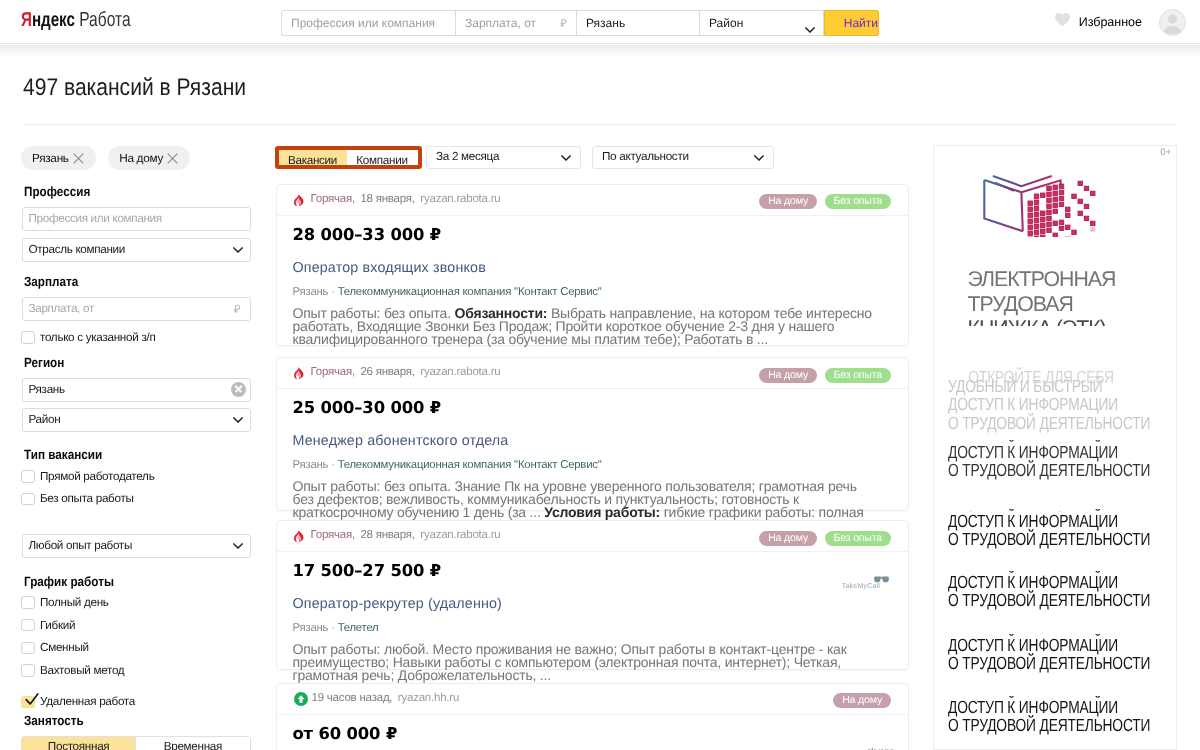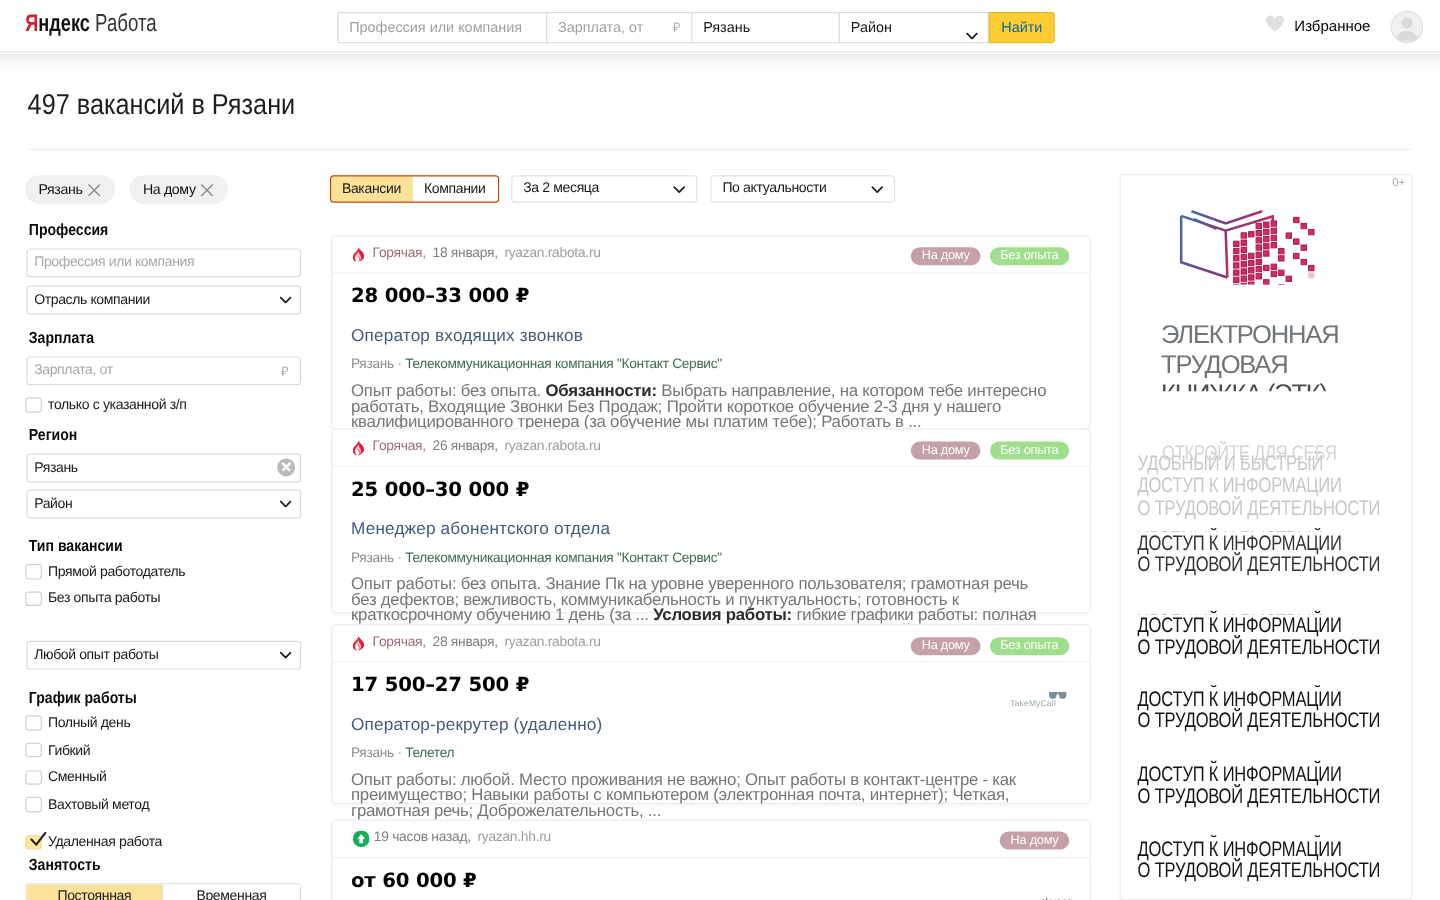--- a/index.html
+++ b/index.html
@@ -24,21 +24,21 @@
   .sb-prof{left:0;width:175px;border-radius:2px 0 0 2px;}
   .sb-sal{left:174px;width:122px;}
   .sb-city{left:295px;width:124px;border-radius:0;}
   .sb-dist{left:418px;width:125px;}
   .sb-ph{position:absolute;left:9px;top:5px;font-size:12px;color:#a0a0a0;white-space:nowrap;}
   .sb-val{position:absolute;left:9px;top:5px;font-size:12px;color:#1a1a1a;white-space:nowrap;}
   .sb-rub{position:absolute;right:9px;top:5px;font-size:11px;color:#b3b3b3;}
   .sb-chev{position:absolute;right:8px;top:9px;}
   .findbtn{position:absolute;left:543px;top:0;width:55px;height:26px;background:#fc3;
            border:1px solid #e3bb2e;border-radius:0 2px 2px 0;cursor:pointer;}
-  .findbtn span{position:absolute;left:0;right:0;top:5px;text-align:center;font-size:12px;color:#0369a1;}
+  .findbtn span{position:absolute;left:0;right:0;top:5px;text-align:right;font-size:12px;color:#6d28d9;}
 
   .fav{position:absolute;right:58px;top:13px;height:18px;display:flex;align-items:center;cursor:pointer;}
   .fav .lbl{font-size:12.5px;color:#000;margin-left:8px;}
   .avatar{position:absolute;right:14px;top:9px;width:27px;height:27px;border-radius:50%;
           background:#f0f0f0;border:1px solid #e0e0e0;overflow:hidden;}
 
   
   .pagetitle{position:absolute;left:23px;top:73.5px;font-size:24px;font-weight:normal;color:#1d1d1d;z-index:2;
              transform:scaleX(0.877);transform-origin:0 0;white-space:nowrap;}
   .titlerule{position:absolute;left:24px;top:124px;width:1152px;height:1px;background:#ececec;}
@@ -70,29 +70,29 @@
   .cbox.on{background:#fbe79b;border-color:#f2dc8e;}
   .cblbl{font-size:11.7px;letter-spacing:-0.3px;color:#1a1a1a;margin-left:5px;white-space:nowrap;}
 
   .seg{display:flex;width:229.5px;height:21px;border:1px solid #e0e0e0;border-radius:3px;overflow:hidden;margin-left:-0.5px;}
   .seg div{flex:1;text-align:center;line-height:19px;font-size:11.7px;letter-spacing:-0.3px;cursor:pointer;}
   .seg .a{background:#fbe298;color:#1a1a1a;}
   .seg .b{background:#fff;color:#1a1a1a;border-left:1px solid #e0e0e0;}
 
   
   .toolbar{position:absolute;left:274.5px;top:145.5px;height:23px;}
-  .tgl{position:absolute;left:0;top:0;height:23px;display:flex;border:1px solid #c2410c;border-radius:3px;overflow:hidden;background:#fdba74;}
+  .tgl{position:absolute;left:0;top:0;height:23px;display:flex;border:4px solid #c2410c;border-radius:3px;overflow:hidden;background:#fdba74;}
   .tgl div{line-height:21px;font-size:11.7px;letter-spacing:-0.3px;cursor:pointer;text-align:center;}
   .tgl .a{background:#fbe298;color:#1a1a1a;width:68px;}
   .tgl .b{background:#fff;color:#1a1a1a;width:71px;}
   .selbox{position:absolute;top:0;height:23px;border:1px solid #e4e4e4;border-radius:3px;background:#fff;cursor:pointer;}
   .selbox .t{position:absolute;left:9px;top:3.5px;font-size:11.7px;letter-spacing:-0.3px;color:#1a1a1a;white-space:nowrap;}
   .selbox .cv{position:absolute;right:9px;top:8px;line-height:0;}
   .sb1{left:151.5px;width:155px;}
-  .sb2{left:317.5px;width:154px;}
+  .sb2{left:317.5px;width:182px;}
 
   .cards{position:absolute;left:275.5px;top:183.5px;width:634px;}
   .card{position:absolute;left:0;width:633.5px;border:1px solid #ededed;border-radius:4px;background:#fff;
         box-shadow:0 1px 2px rgba(0,0,0,.03);}
   .chead{position:relative;height:31px;border-bottom:1px solid #f1f1f1;}
   .chead .meta{position:absolute;left:18px;top:8px;font-size:11.5px;letter-spacing:-0.22px;white-space:nowrap;}
   .chead .meta > span{margin-right:2.5px;}
   .chead .hot{color:#9d6d74;}
   .chead .date{color:#7f7f7f;}
   .chead .src{color:#9d9d9d;}
@@ -289,21 +289,21 @@
   <div class="selbox sb2">
     <div class="t">По актуальности</div>
     <span class="cv"><svg width="10" height="6" viewBox="0 0 10 6">
           <path d="M0.9 0.9 L5 5.1 L9.1 0.9" fill="none" stroke="#222" stroke-width="1.5" stroke-linecap="round" stroke-linejoin="round"></path>
         </svg></span>
   </div>
 </div>
 
 <div class="cards">
 
-  <div class="card" style="top:12px;height:162px">
+  <div class="card" style="top:0px;height:162px">
     <div class="chead">
       <span class="flame"><svg width="9.5" height="12.5" viewBox="0 0 19 25">
             <path d="M9.5 0C9.5 4.5 5.6 6.6 2.8 10.2 0.9 12.6 0 14.7 0 16.8 0 21.1 3 24.3 7.3 25 5.4 23.6 4.6 22.1 4.6 20.3c0-2.4 1.5-4.2 2.8-6.0 0.8 1.2 1.5 2.1 2.3 3.3 0.7 1.1 1.1 2.0 1.1 3.1 0 1.6-0.8 3.1-2.6 4.3C14 22.9 19 20.1 19 15.1c0-3.2-1.7-5.7-4.0-8.2C12.5 4.2 10.2 2.4 9.5 0z" fill="#e31e3a"></path>
             <path d="M9.6 5.8c-0.6 2.7-3.1 4.6-4.7 6.9-1.0 1.5-1.5 2.8-1.5 4.3 0 2.6 1.6 4.8 4.0 5.8-1.0-1.2-1.4-2.3-1.4-3.5 0-2.0 1.3-3.5 2.5-5.2 0.8 1.1 1.4 1.8 2.1 2.9 0.6 1.0 0.9 1.8 0.9 2.8 0 1.3-0.5 2.4-1.6 3.2 2.5-0.9 4.0-2.9 4.0-5.4 0-2.1-1.2-3.9-2.6-5.5C10.6 10.3 9.9 8.0 9.6 5.8z" fill="#fff" opacity=".72"></path>
           </svg></span>
       <span class="meta" style="left:34px"><span class="hot">Горячая,</span> <span class="date">18 января,</span> <span class="src">ryazan.rabota.ru</span></span>
       <span class="badges">
         <span class="bdg pink">На дому</span>
         <span class="bdg green">Без опыта</span>
       </span>

